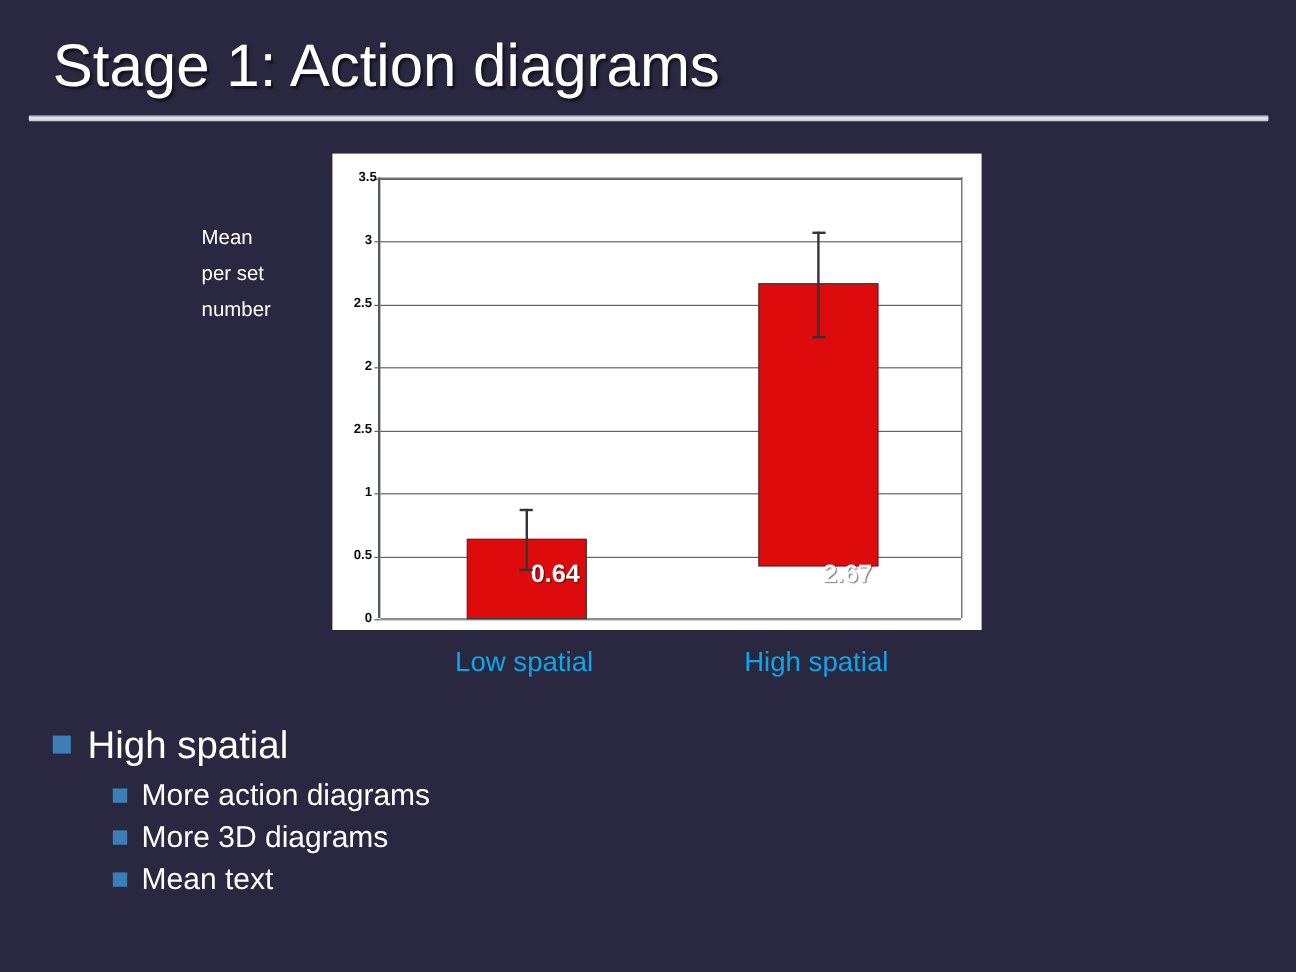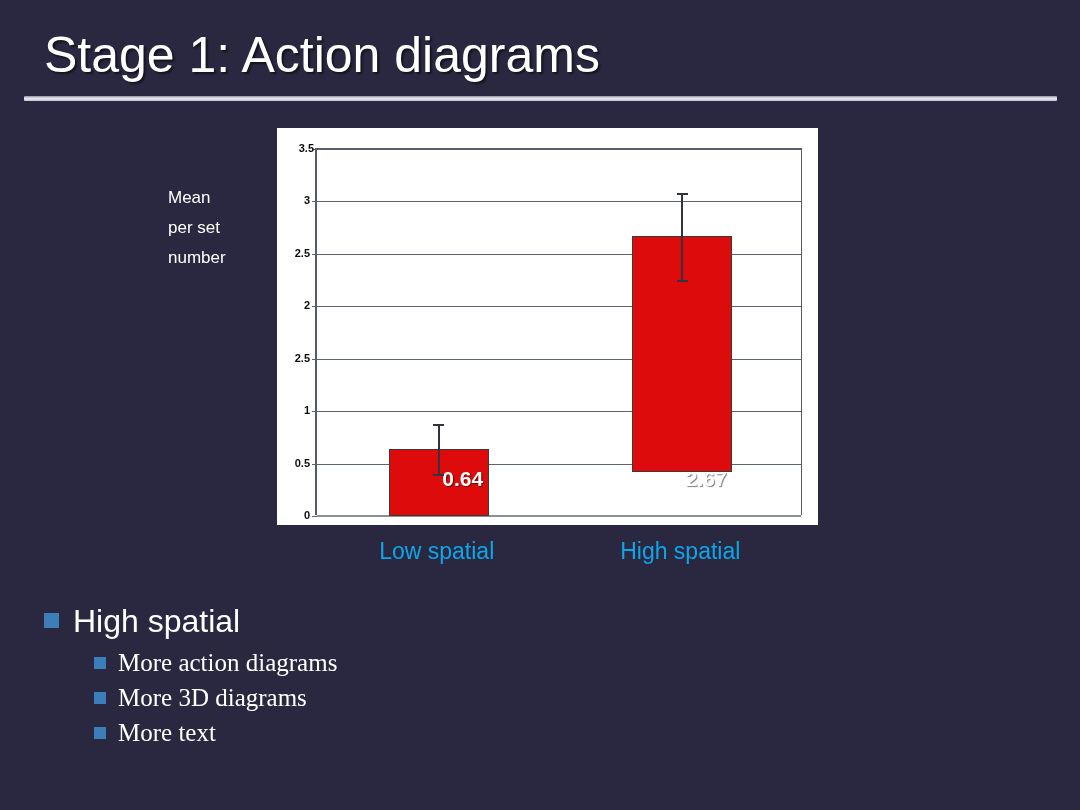--- a/index.html
+++ b/index.html
@@ -138,21 +138,21 @@
     position: absolute;
     left: 44px;
     top: 600px;
     width: 700px;
   }
   .bullet-row {
     display: flex;
     align-items: flex-start;
   }
   .bullet-l1 { margin-bottom: 4px; }
-  .bullet-l2 { margin-left: 50px; margin-bottom: 1px; font-family: Liberation Serif, serif; }
+  .bullet-l2 { margin-left: 50px; margin-bottom: 1px; }
   .bullet-sq {
     flex: none;
     background: #3b7eb8;
     margin-right: 14px;
   }
   .bullet-l1 .bullet-sq { width: 15px; height: 15px; margin-top: 13px; }
   .bullet-l2 .bullet-sq { width: 12px; height: 12px; margin-top: 11px; margin-right: 12px; }
   .bullet-text { color: #ffffff; }
   .bullet-l1 .bullet-text { font-size: 32px; line-height: 42px; }
   .bullet-l2 .bullet-text { font-size: 25px; line-height: 34px; }
@@ -221,15 +221,15 @@
   <div class="bullet-row bullet-l2">
     <span class="bullet-sq"></span>
     <span class="bullet-text">More action diagrams</span>
   </div>
   <div class="bullet-row bullet-l2">
     <span class="bullet-sq"></span>
     <span class="bullet-text">More 3D diagrams</span>
   </div>
   <div class="bullet-row bullet-l2">
     <span class="bullet-sq"></span>
-    <span class="bullet-text">More text</span>
+    <span class="bullet-text">Mean text</span>
   </div>
 </div>
 
 </body></html>

